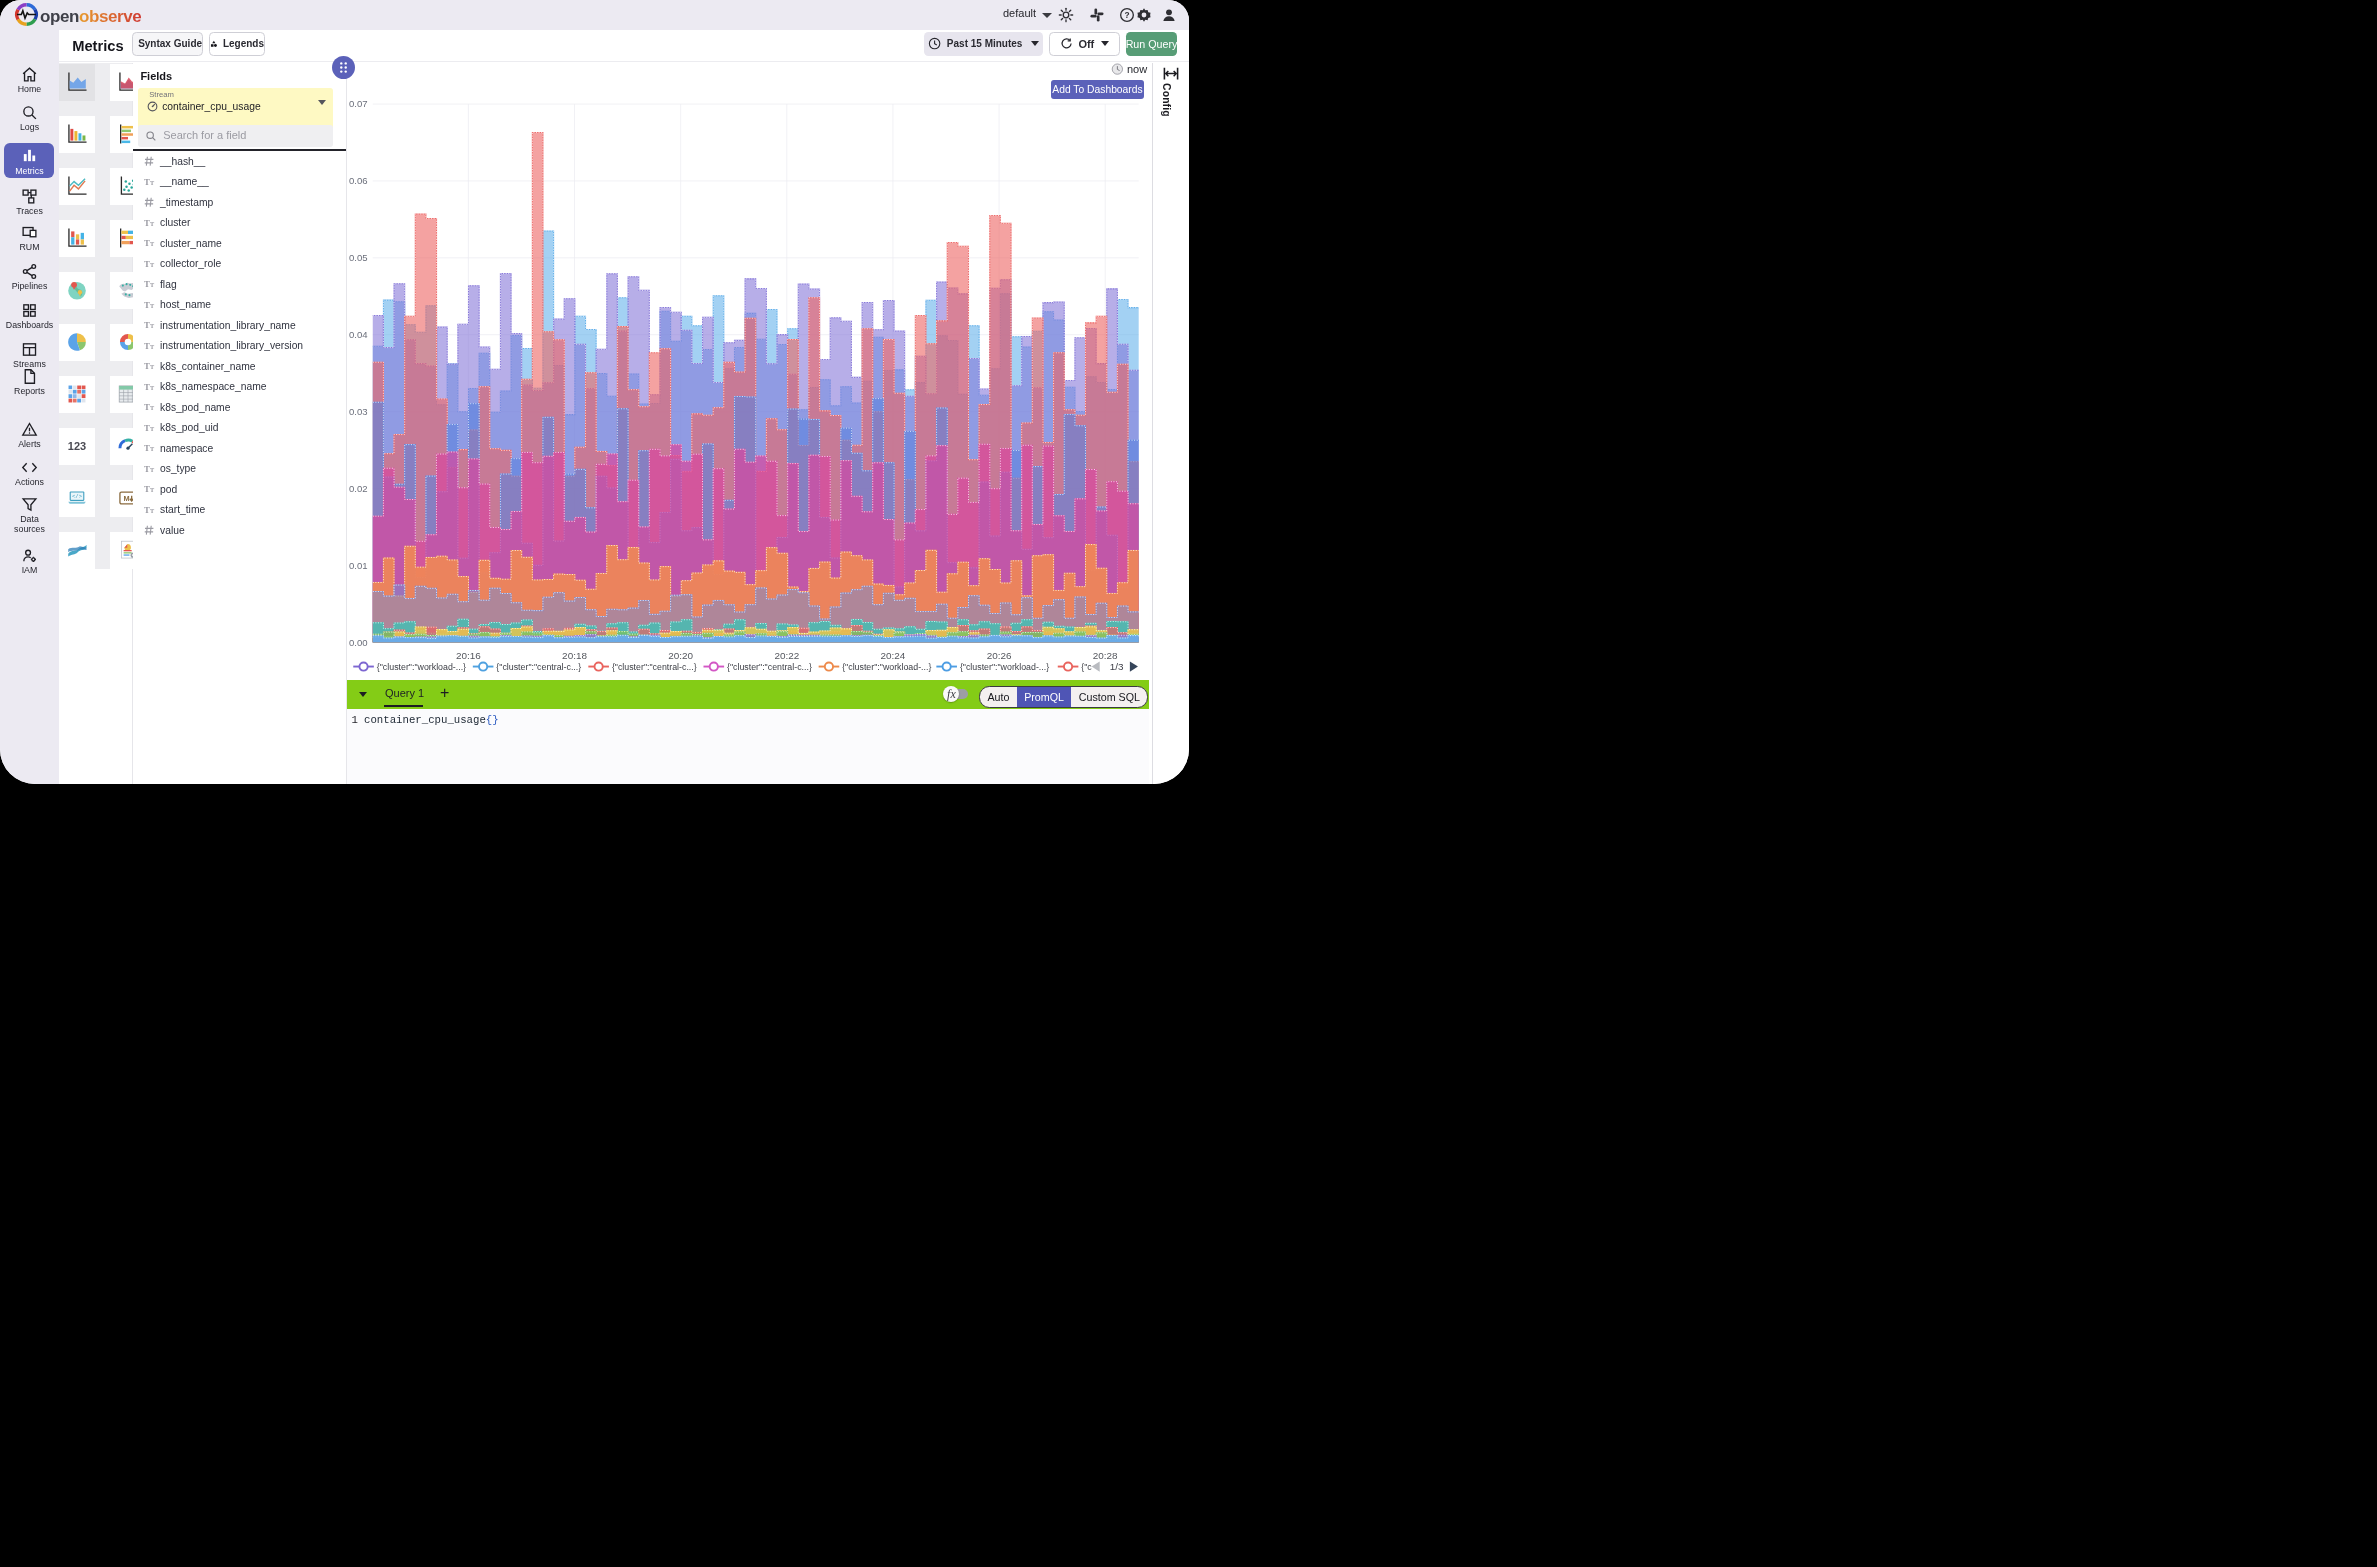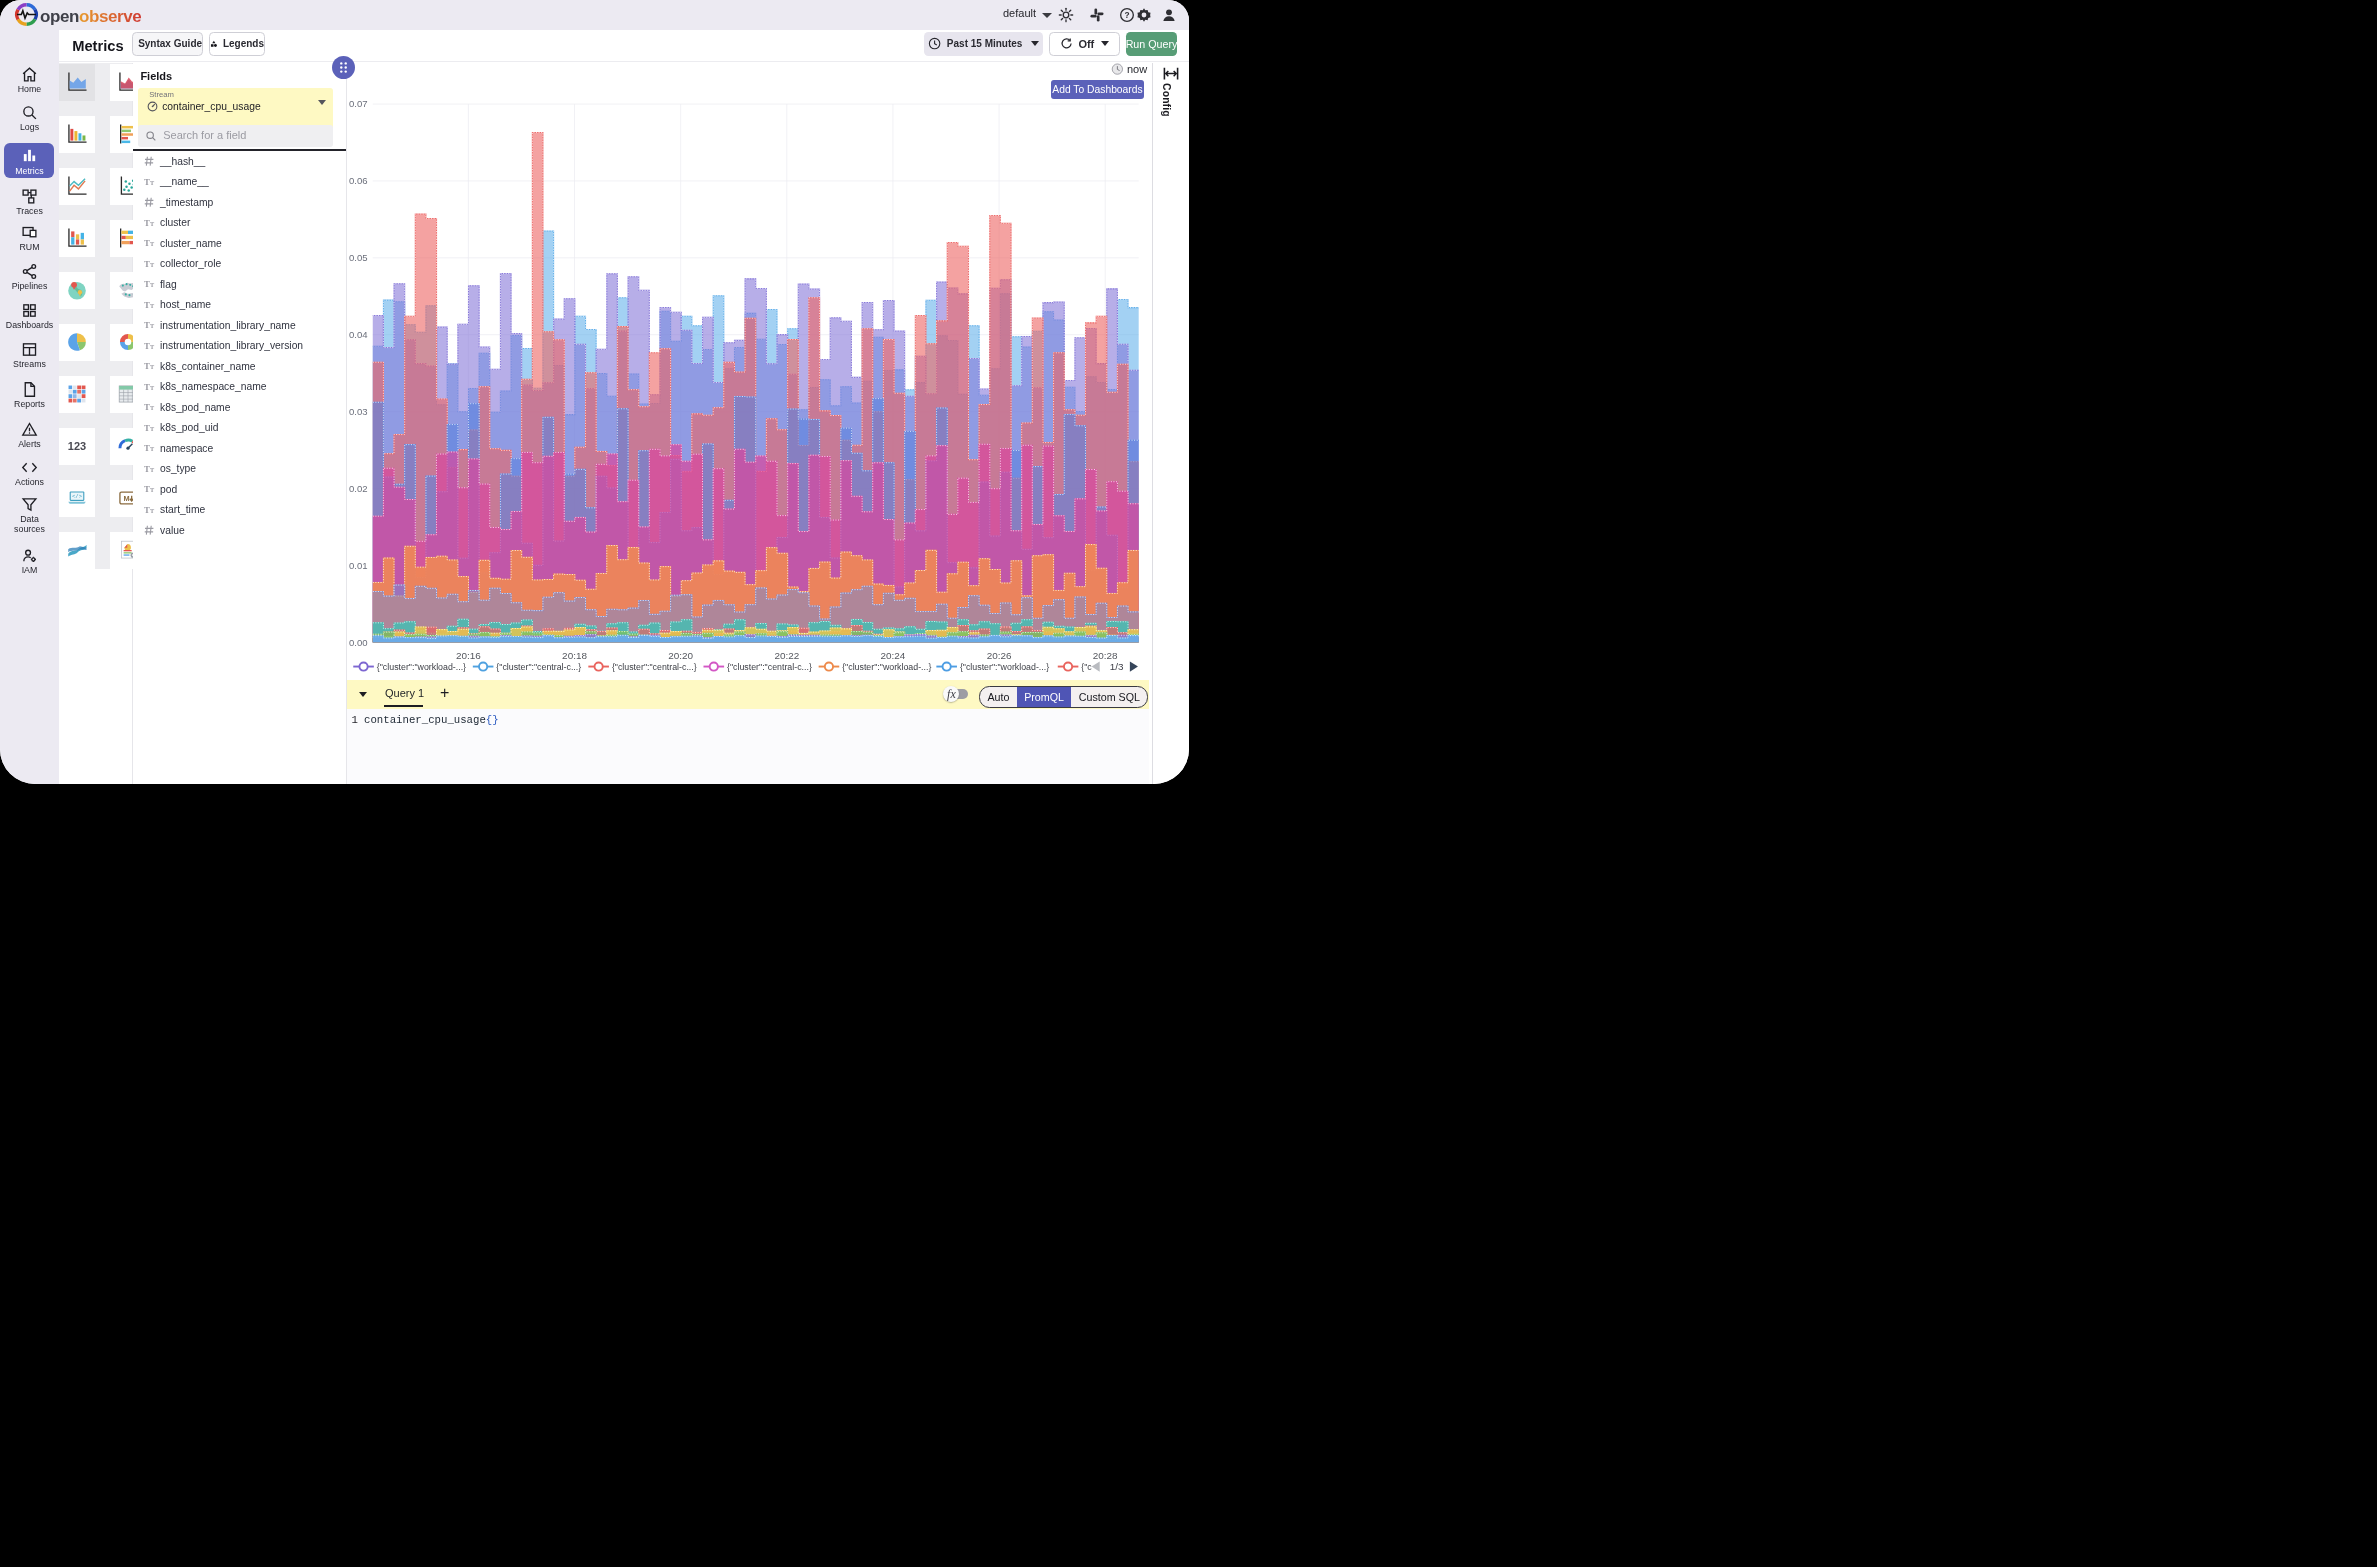--- a/index.html
+++ b/index.html
@@ -25,21 +25,21 @@
 .searchbox{position:absolute;left:5.2px;top:62px;width:195px;height:22px;background:#efeff1;border-radius:2.9px}
 .fieldsep{position:absolute;left:0px;top:86px;width:213px;height:1.5px;background:#23232a}
 .flist{position:absolute;left:0;top:88px;width:213px}
 .frow{height:20.5px;display:flex;align-items:center;padding-left:11px}
 .ficon{width:16px;display:inline-flex}
 .fname{font-size:10.3px;color:#30333f}
 .card{position:absolute;left:346px;top:63px;width:802px;height:721px;background:#fff;border-left:0.7px solid #e6e6ea}
 .addbtn{position:absolute;left:704px;top:17.3px;width:93px;height:19px;background:#5b61b9;color:#fff;font-size:10.3px;border-radius:2.9px;text-align:center;line-height:19px}
 .config{position:absolute;left:1152px;top:63px;width:37px;height:721px;background:#fff;border-left:0.7px solid #dddde2}
 .cfgtext{position:absolute;left:8px;top:20px;font-size:10.3px;font-weight:bold;color:#1b1b20;writing-mode:vertical-rl;letter-spacing:0.2px}
-.querybar{position:absolute;left:0px;top:617px;width:802px;height:29px;background:#fef9c3}
+.querybar{position:absolute;left:0px;top:617px;width:802px;height:29px;background:#84cc16}
 .qcaret{position:absolute;left:11.8px;top:11.8px;width:0;height:0;border-left:4.4px solid transparent;border-right:4.4px solid transparent;border-top:5.2px solid #1d1d22}
 .qtab{position:absolute;left:38px;top:6.6px;font-size:11px;color:#1d2025}
 .qunder{position:absolute;left:37px;top:25px;width:39px;height:2.2px;background:#1d1d22}
 .qplus{position:absolute;left:93px;top:3.7px;font-size:16px;color:#1d1d22}
 .editor{position:absolute;left:0;top:646px;width:802px;height:76px;background:#fbfbfd;font-family:"Liberation Mono",monospace;font-size:10.7px}
 .lnum{position:absolute;left:4.4px;top:5.2px;color:#26262c}
 .code{position:absolute;left:17px;top:5.2px;color:#1d2733}
 .code .br{color:#2b5ac1}
 .fxwrap{position:absolute;left:603px;top:8.8px;width:18.4px;height:10.3px;background:#9d9da4;border-radius:5.9px}
 .fxc{position:absolute;left:-6.6px;top:-2.9px;width:16px;height:16px;border-radius:50%;background:#fafafa;box-shadow:0 0.7px 1.5px rgba(0,0,0,.35);font-size:12px;font-style:italic;font-family:"Liberation Serif",serif;text-align:center;line-height:16px;color:#3c3c44}
@@ -183,21 +183,21 @@
           </svg></div>
         <div class="nlabel">Dashboards</div>
       </div>
       <div class="navitem" style="top:311px">
         <div class="nicon"><svg width="17" height="17" viewBox="0 0 24 24">
             <rect x="3.5" y="4" width="17" height="16" stroke="#1e1e24" stroke-width="1.9" fill="none"></rect>
             <path d="M3.5,9.3h17M12,9.3V20" stroke="#1e1e24" stroke-width="1.9" fill="none"></path>
           </svg></div>
         <div class="nlabel">Streams</div>
       </div>
-      <div class="navitem" style="top:351px">
+      <div class="navitem" style="top:338px">
         <div class="nicon"><svg width="17" height="17" viewBox="0 0 24 24">
             <path d="M6,2.5h8l5,5V21.5H6z" stroke="#1e1e24" stroke-width="1.9" fill="none"></path>
             <path d="M14,2.5v5h5" stroke="#1e1e24" stroke-width="1.9" fill="none"></path>
           </svg></div>
         <div class="nlabel">Reports</div>
       </div>
       <div class="navitem" style="top:391px">
         <div class="nicon"><svg width="17" height="17" viewBox="0 0 24 24">
             <path d="M12,3.5L21.5,20H2.5z" stroke="#1e1e24" stroke-width="1.9" fill="none"></path>
             <path d="M12,9.5v5" stroke="#1e1e24" stroke-width="1.9" fill="none"></path>

